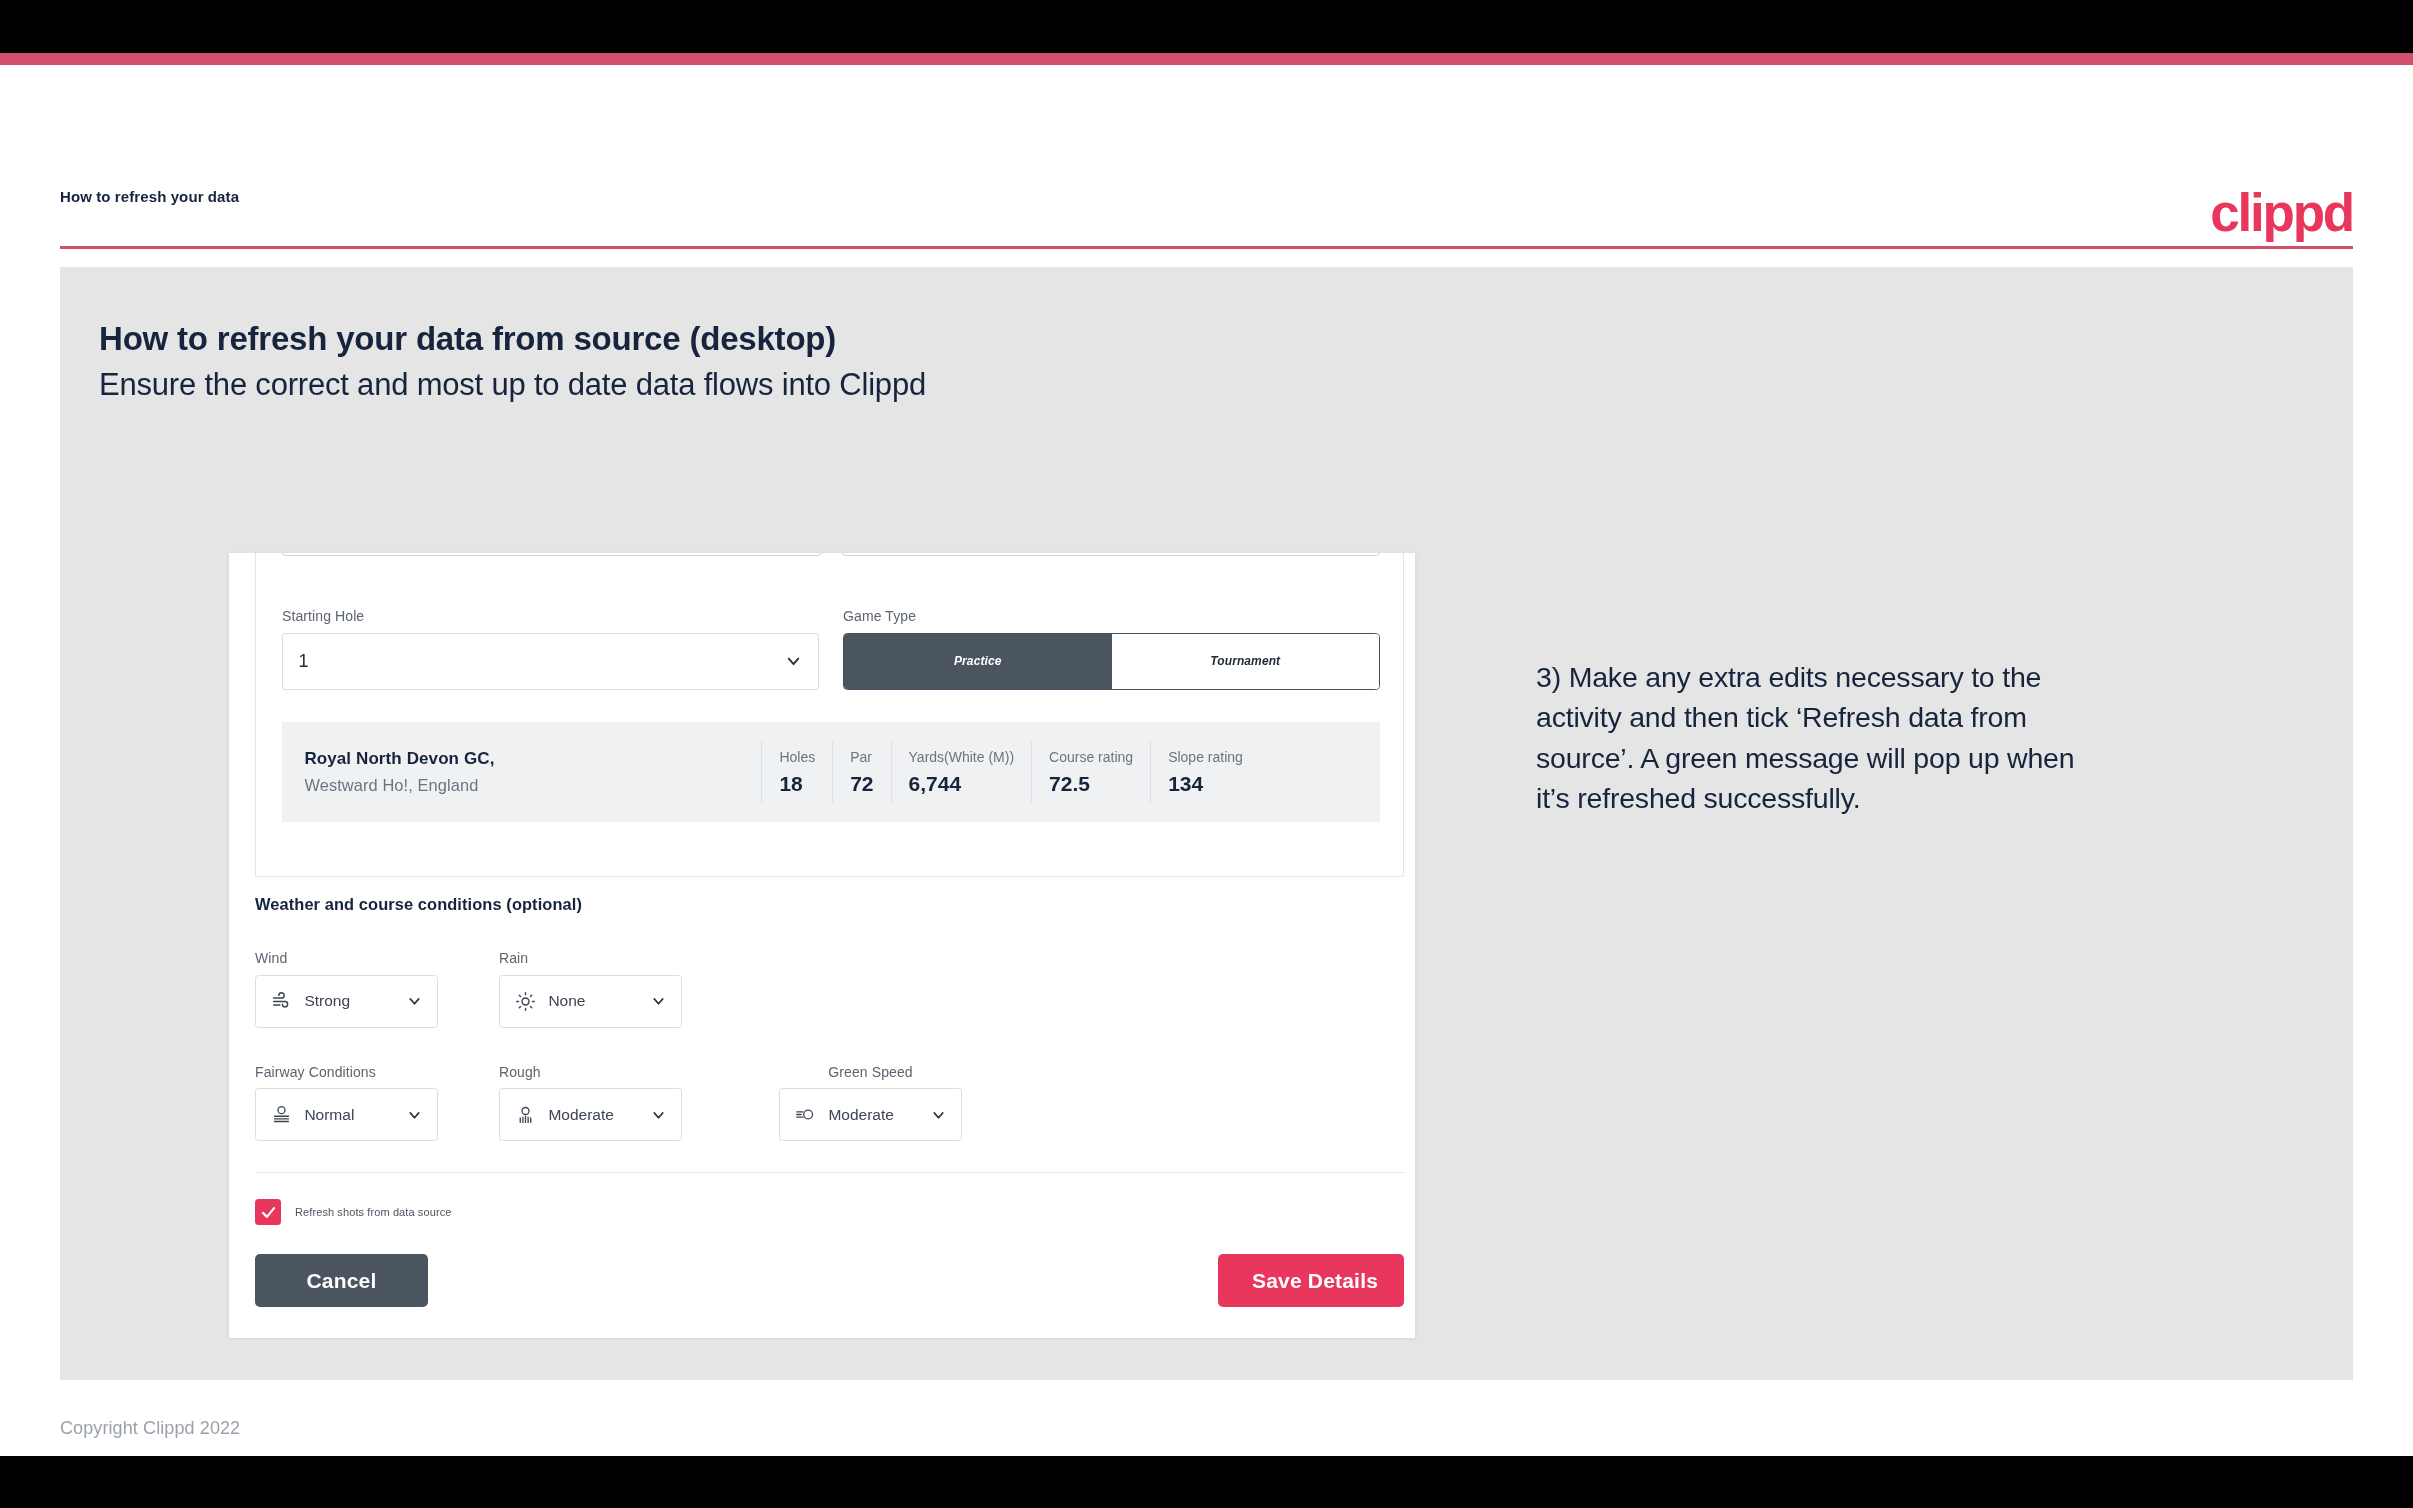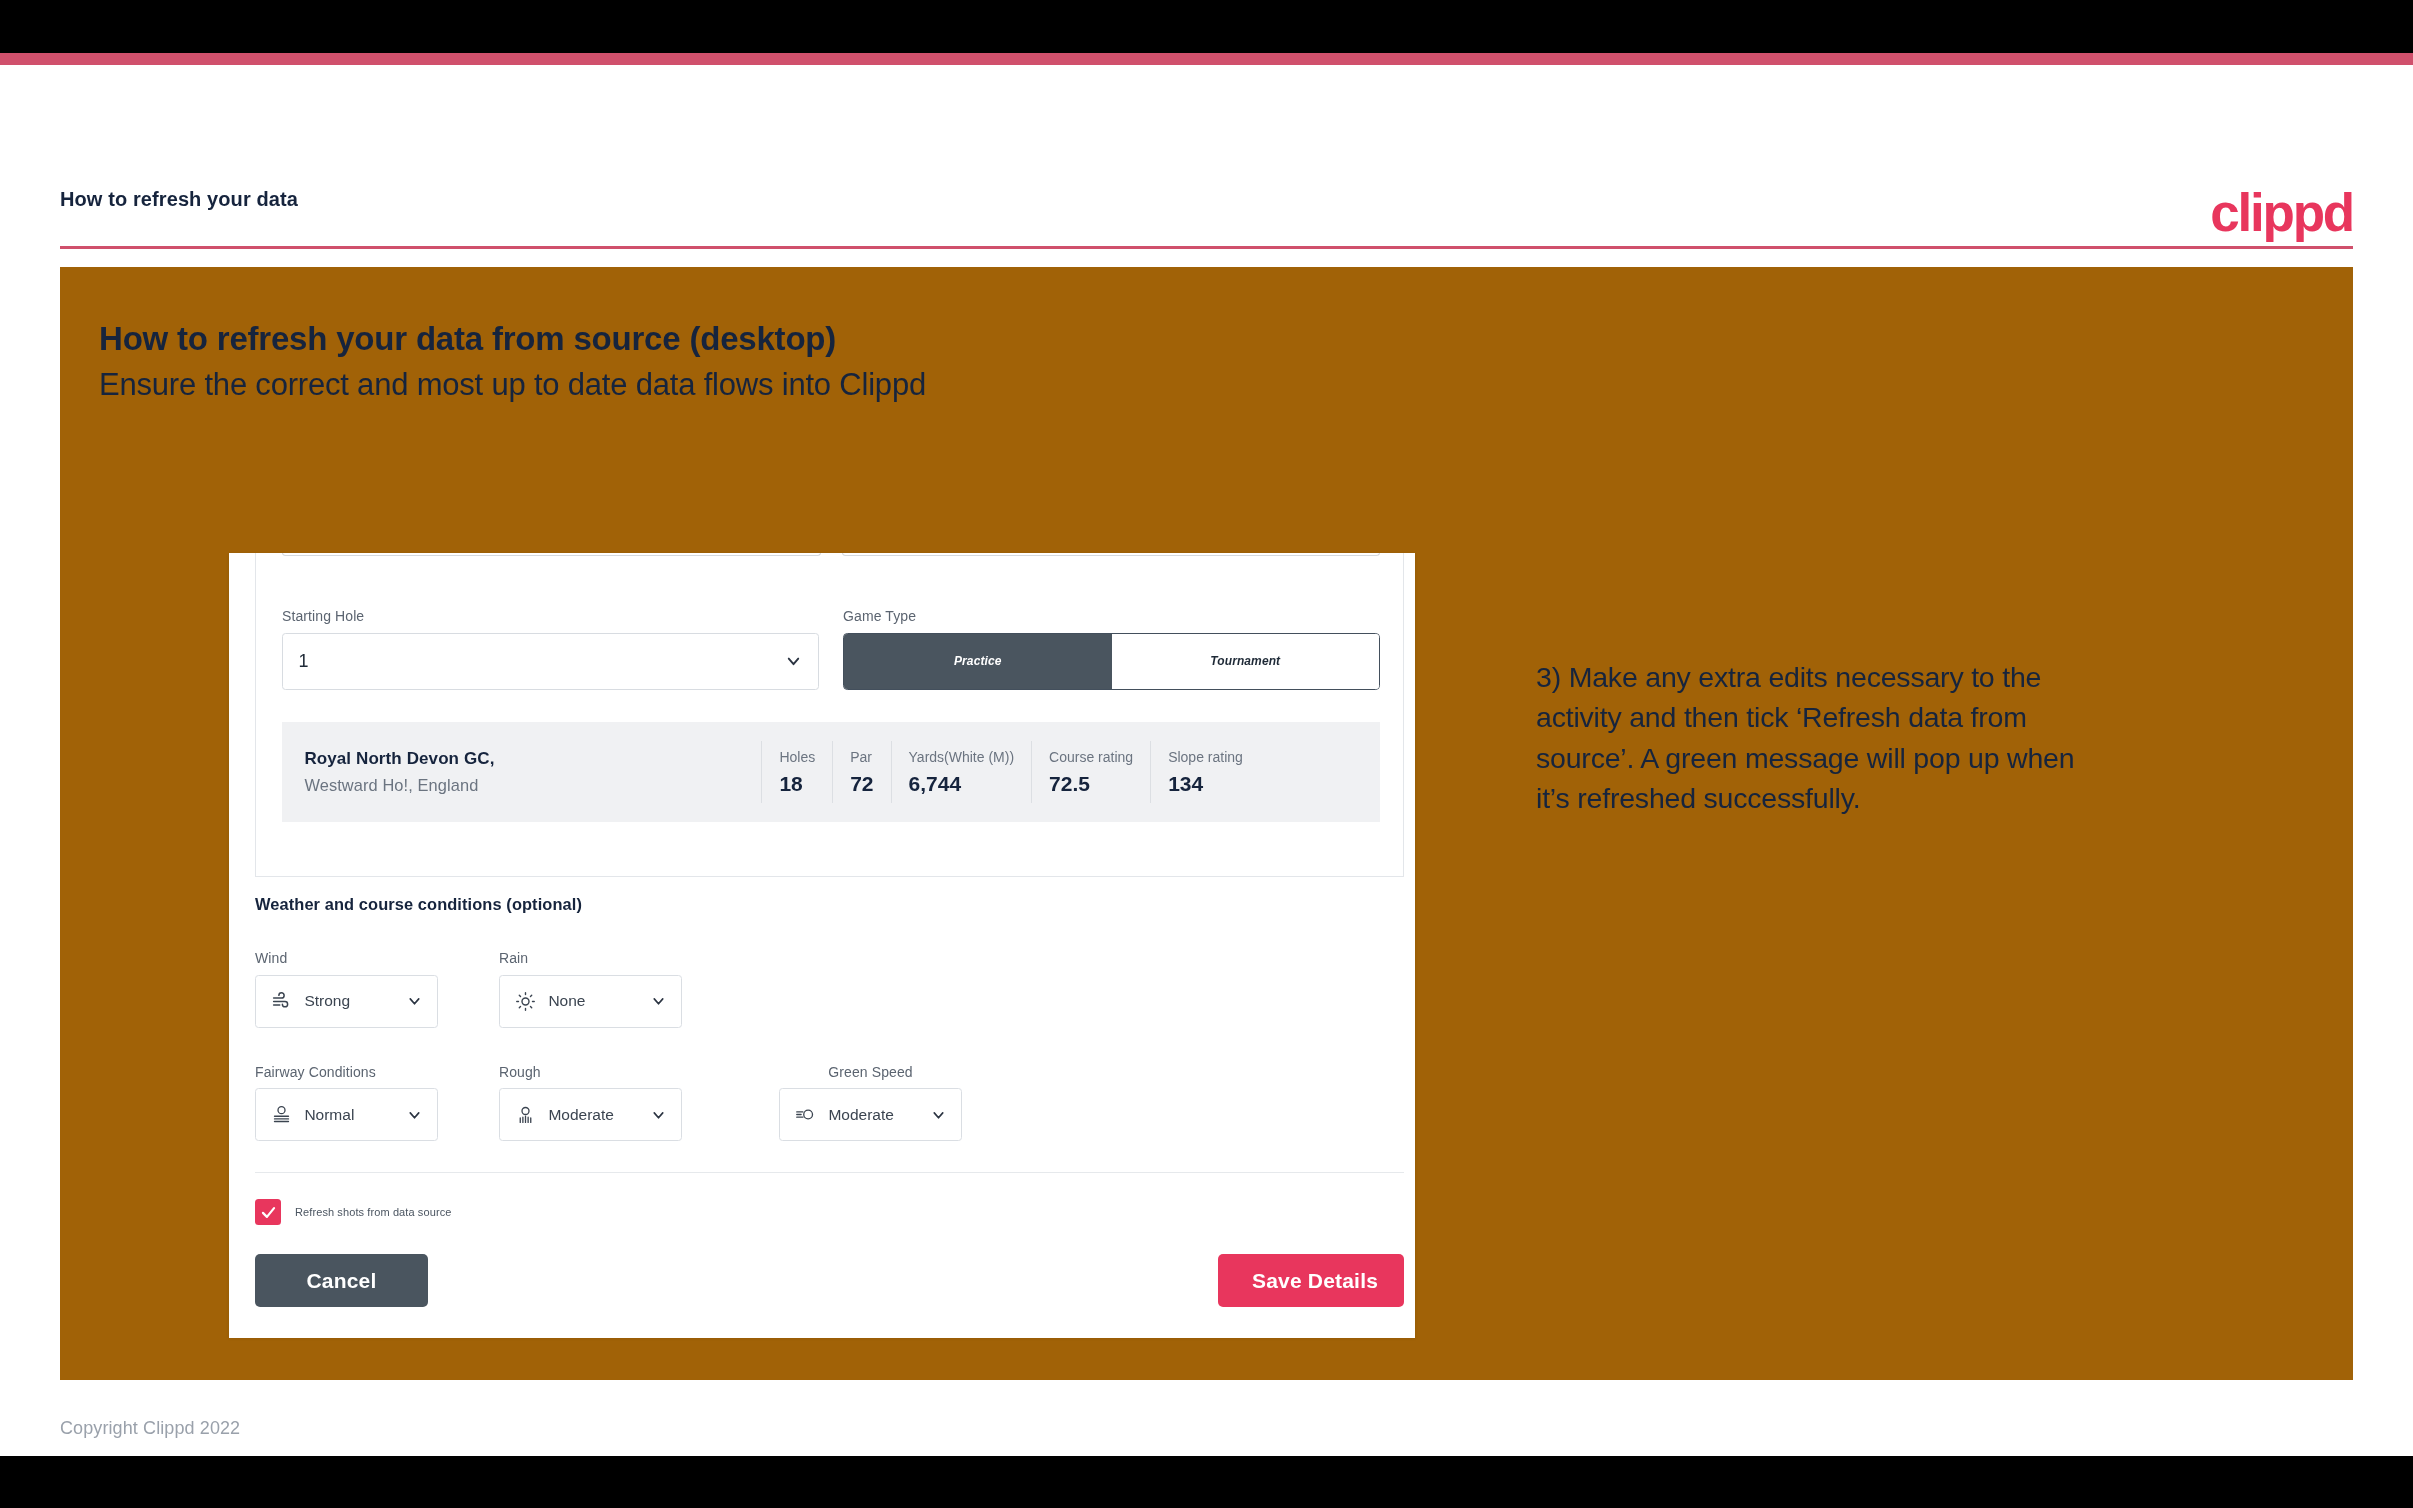--- a/index.html
+++ b/index.html
@@ -35,21 +35,21 @@
     position: absolute;
     left: 0; top: 12px;
     width: 2413px;
     height: 192px;
     background: #ffffff;
   }
   .header-title {
     position: absolute;
     left: 60px;
     top: 123px;
-    font-size: 20px;
+    font-size: 15px;
     font-weight: bold;
     color: #16243d;
     letter-spacing: 0.1px;
   }
   .brand-logo {
     position: absolute;
     right: 60px;
     top: 121px;
     font-size: 53px;
     font-weight: bold;
@@ -66,21 +66,21 @@
     background: #d0506c;
   }
 
   
   .body-panel {
     position: absolute;
     left: 60px;
     top: 214px;
     width: 2293px;
     height: 1113px;
-    background: #a16207;
+    background: #e5e5e5;
   }
 
   .slide-title {
     position: absolute;
     left: 39px;
     top: 53px;
     font-size: 33px;
     font-weight: bold;
     color: #16243d;
     letter-spacing: -0.2px;

